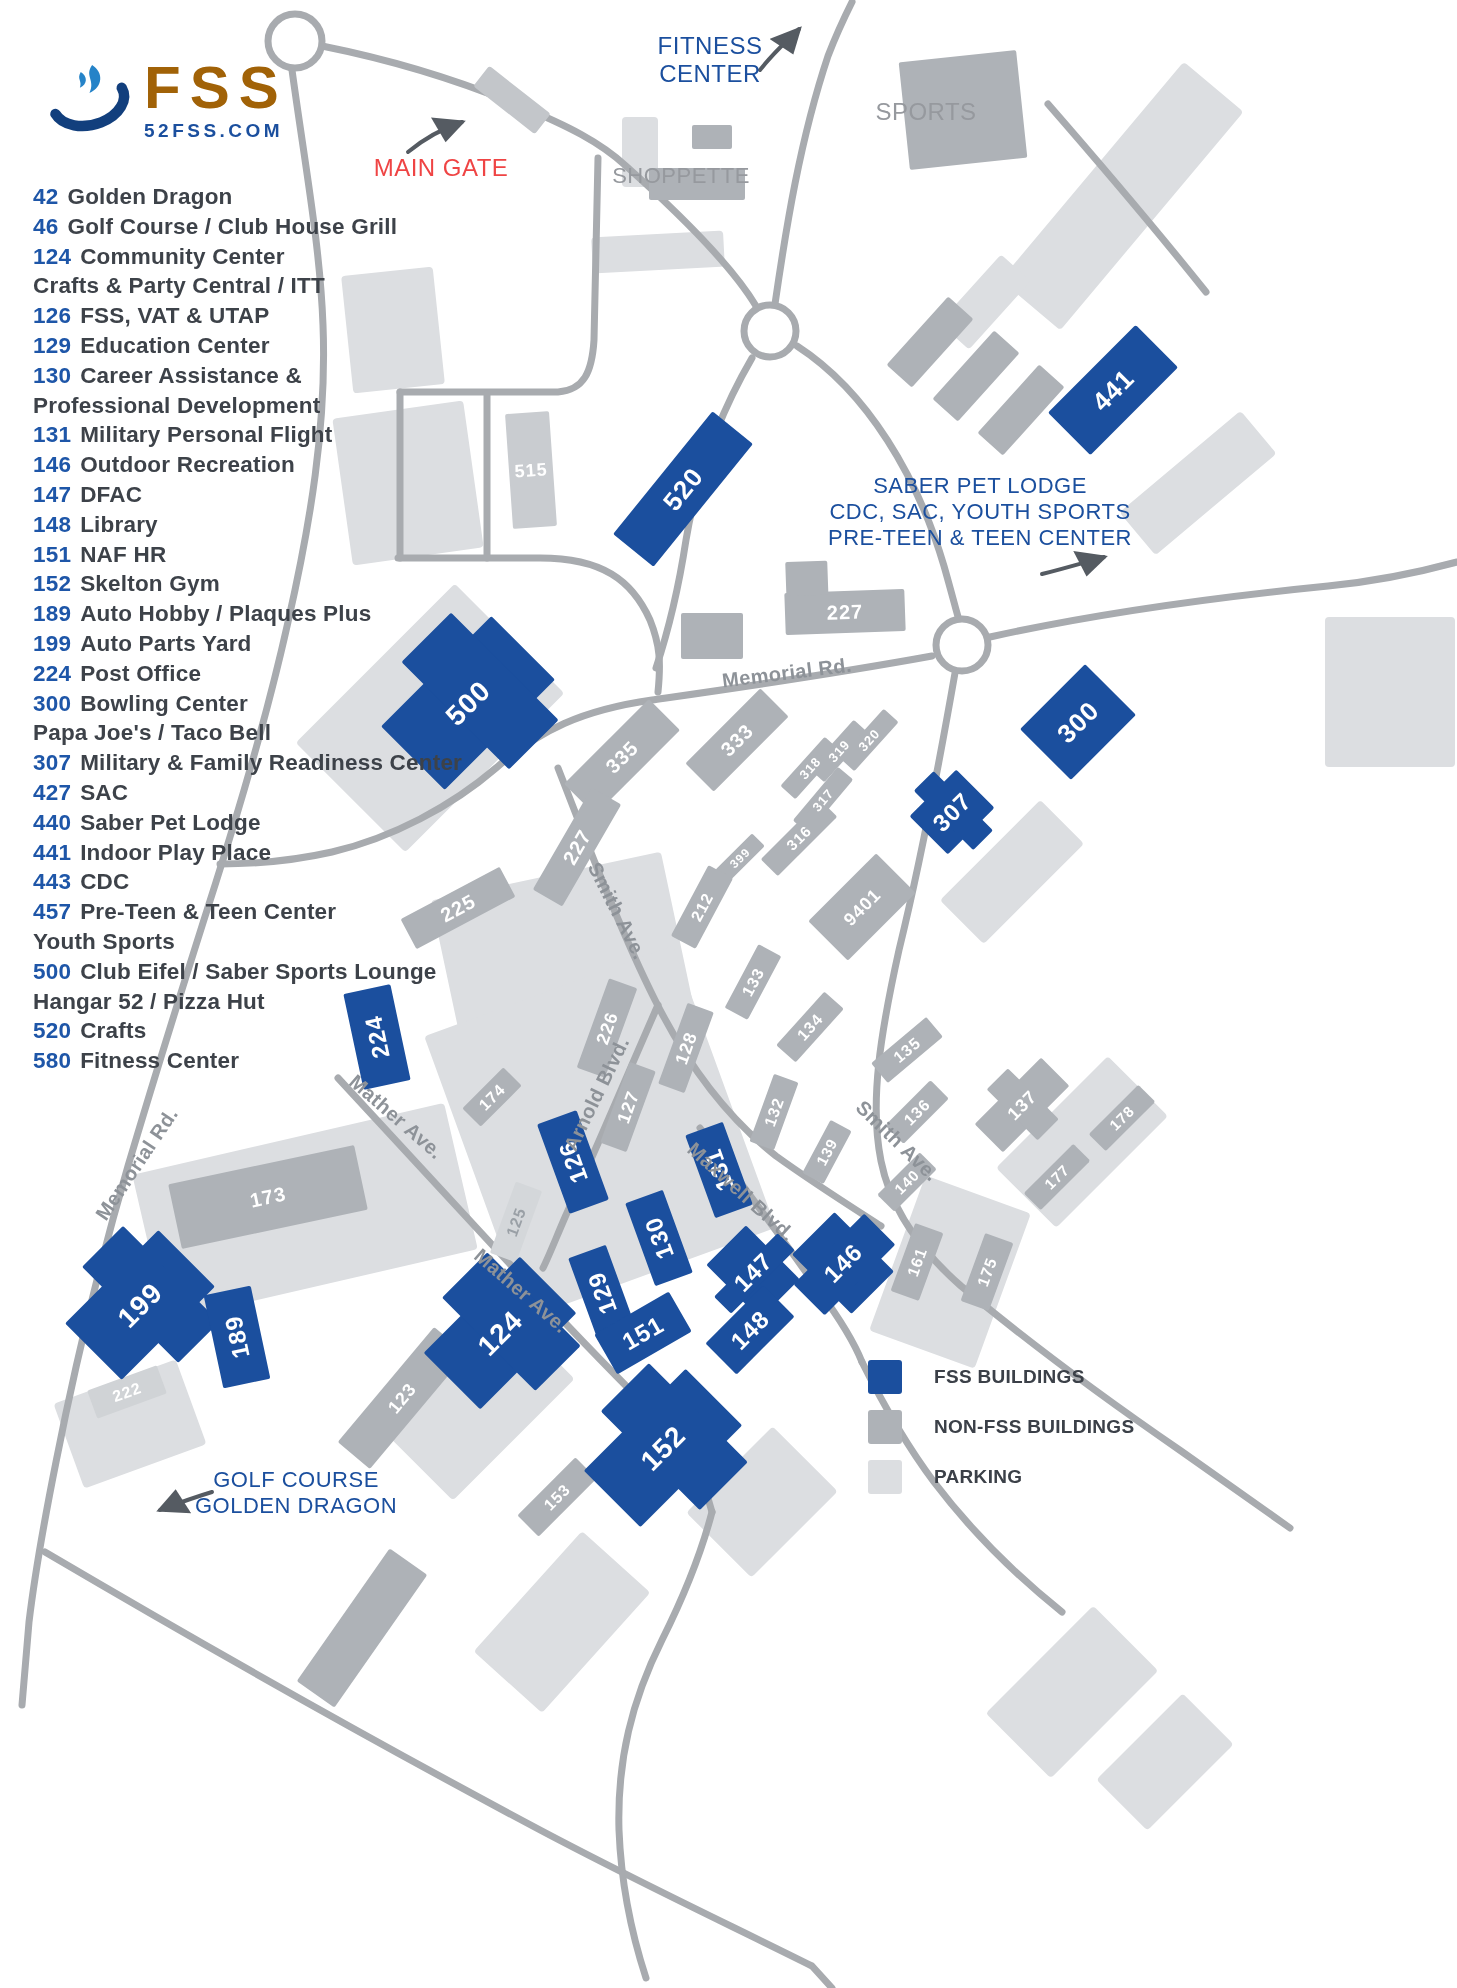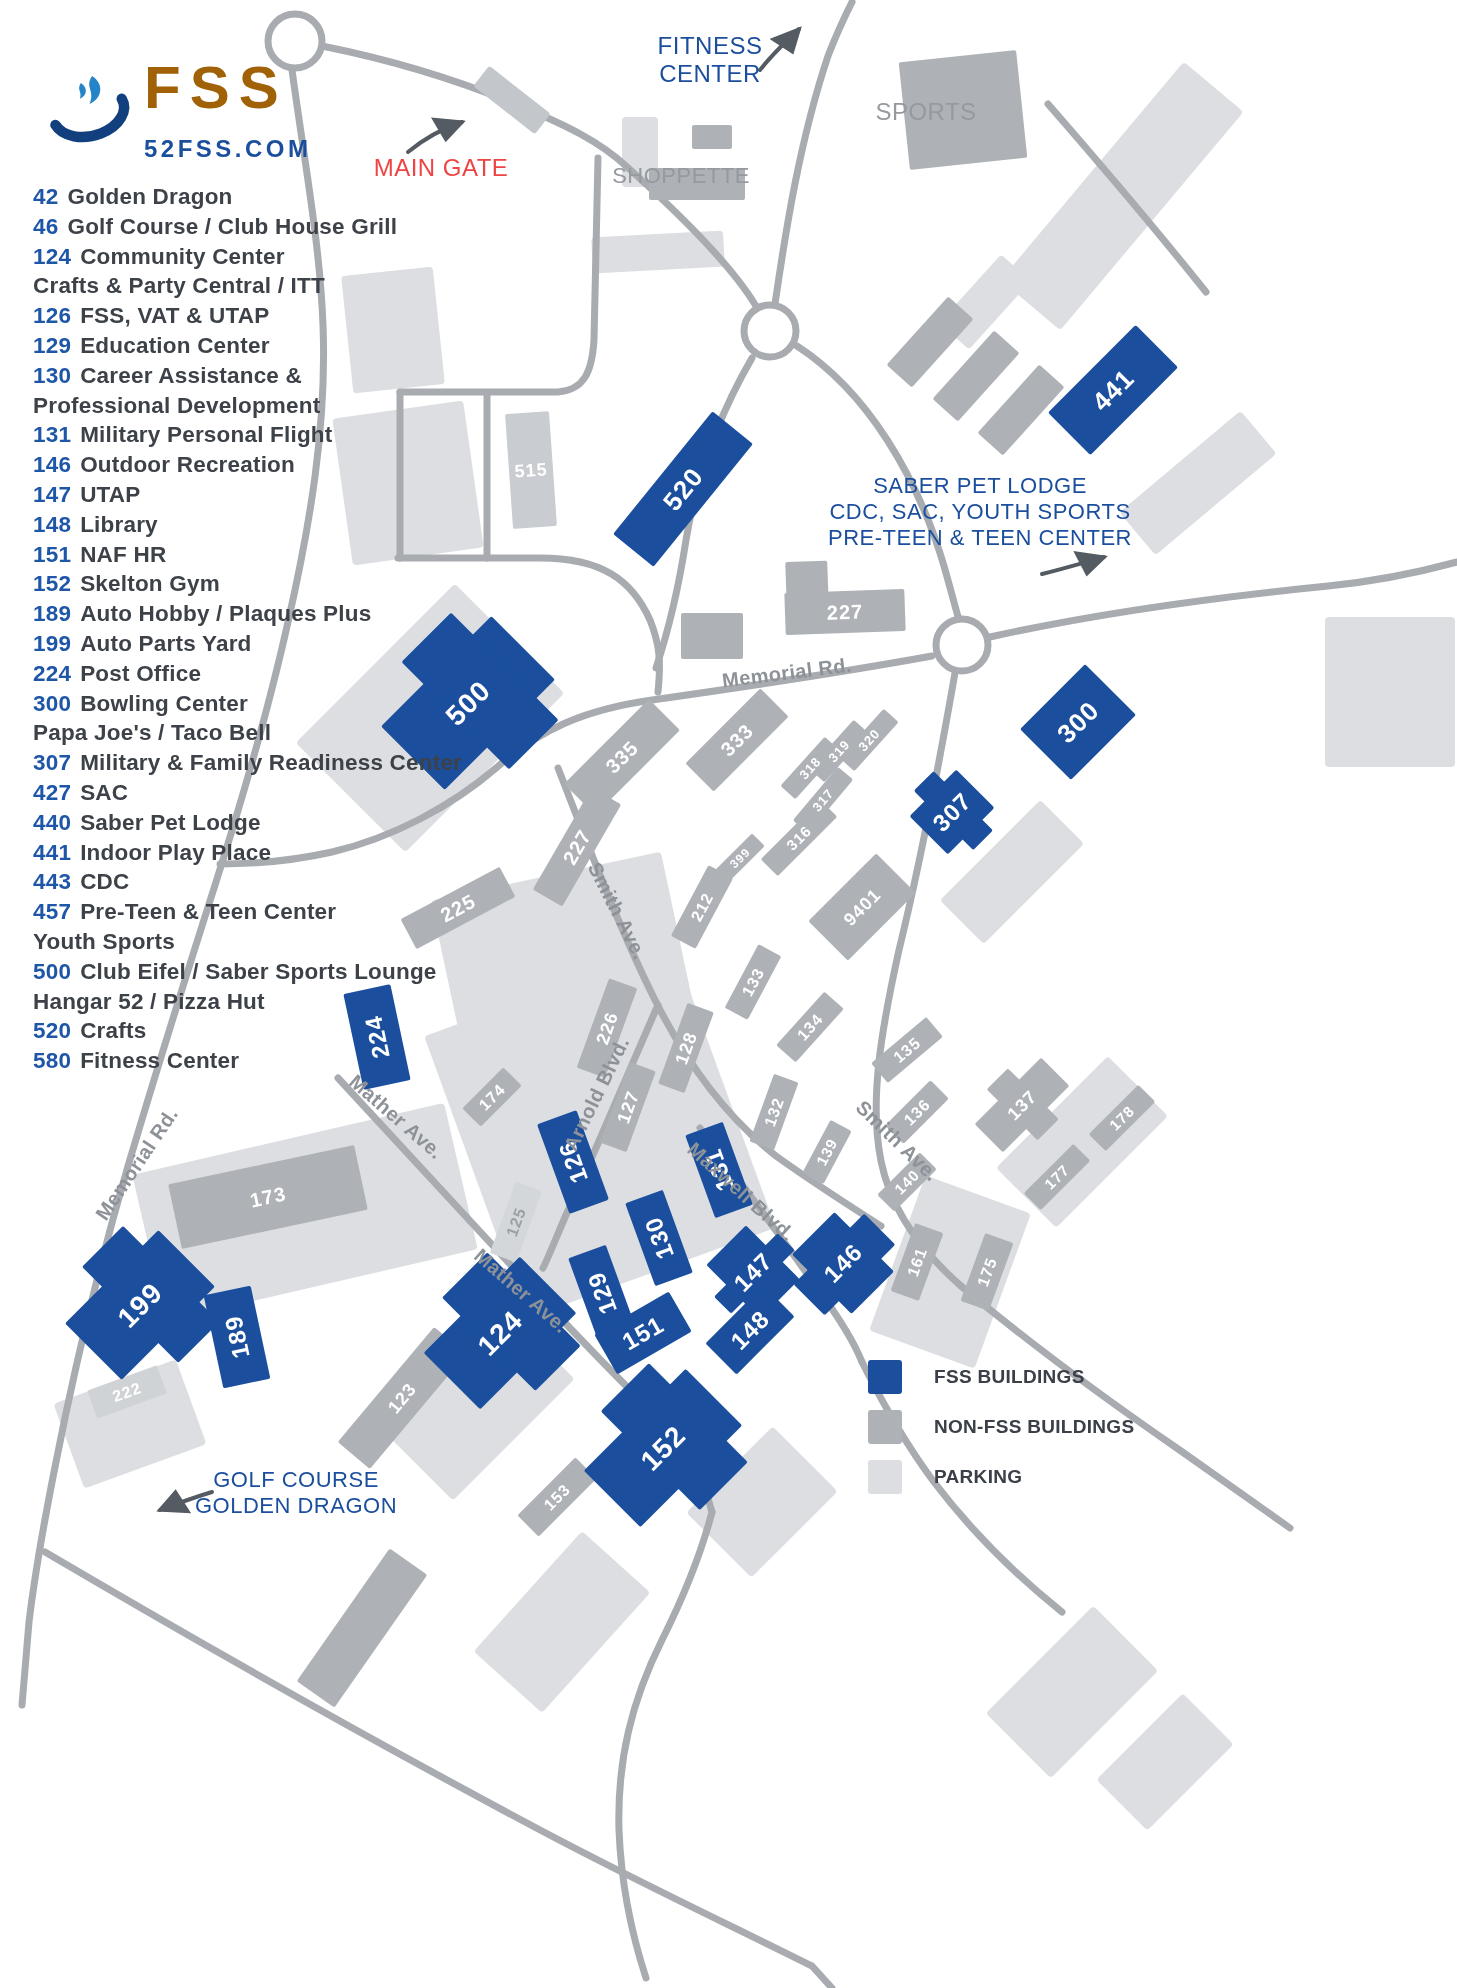--- a/index.html
+++ b/index.html
@@ -6,21 +6,21 @@
   body{width:1457px;height:1988px;position:relative;background:#ffffff;
        font-family:"Liberation Sans",sans-serif;overflow:hidden;}
   #canvas{position:absolute;inset:0;width:1457px;height:1988px;}
   #map-svg{position:absolute;left:0;top:0;}
   #map-svg text{font-family:"Liberation Sans",sans-serif;font-weight:bold;letter-spacing:1px;}
 
   
   .logo{position:absolute;left:38px;top:58px;display:flex;align-items:center;gap:10px;}
   .logo-swoosh{width:96px;height:84px;}
   .logo-fss{font-size:60px;font-weight:bold;color:#a16207;letter-spacing:9px;line-height:1;}
-  .logo-domain{font-size:24px;font-weight:bold;color:#1b4f9e;letter-spacing:3.5px;margin-top:17px;}
+  .logo-domain{font-size:19px;font-weight:bold;color:#1b4f9e;letter-spacing:3.5px;margin-top:2px;}
 
   
   #directory{position:absolute;left:33px;top:182px;}
   .dir-line{white-space:nowrap;height:29.8px;line-height:29.8px;font-size:22.5px;
             font-weight:bold;color:#3d4249;letter-spacing:0.2px;}
   .dir-num{color:#1e56a8;margin-right:9px;}
 
   
   .poi{position:absolute;font-weight:normal;text-align:center;white-space:nowrap;
        transform:translate(-50%,-50%);line-height:1.18;letter-spacing:0.5px;}
@@ -405,21 +405,21 @@
       <div class="dir-line"><span class="dir-num">42</span><span>Golden Dragon</span></div>
       <div class="dir-line"><span class="dir-num">46</span><span>Golf Course / Club House Grill</span></div>
       <div class="dir-line"><span class="dir-num">124</span><span>Community Center</span></div>
       <div class="dir-line"><span>Crafts &amp; Party Central / ITT</span></div>
       <div class="dir-line"><span class="dir-num">126</span><span>FSS, VAT &amp; UTAP</span></div>
       <div class="dir-line"><span class="dir-num">129</span><span>Education Center</span></div>
       <div class="dir-line"><span class="dir-num">130</span><span>Career Assistance &amp;</span></div>
       <div class="dir-line"><span>Professional Development</span></div>
       <div class="dir-line"><span class="dir-num">131</span><span>Military Personal Flight</span></div>
       <div class="dir-line"><span class="dir-num">146</span><span>Outdoor Recreation</span></div>
-      <div class="dir-line"><span class="dir-num">147</span><span>UTAP</span></div>
+      <div class="dir-line"><span class="dir-num">147</span><span>DFAC</span></div>
       <div class="dir-line"><span class="dir-num">148</span><span>Library</span></div>
       <div class="dir-line"><span class="dir-num">151</span><span>NAF HR</span></div>
       <div class="dir-line"><span class="dir-num">152</span><span>Skelton Gym</span></div>
       <div class="dir-line"><span class="dir-num">189</span><span>Auto Hobby / Plaques Plus</span></div>
       <div class="dir-line"><span class="dir-num">199</span><span>Auto Parts Yard</span></div>
       <div class="dir-line"><span class="dir-num">224</span><span>Post Office</span></div>
       <div class="dir-line"><span class="dir-num">300</span><span>Bowling Center</span></div>
       <div class="dir-line"><span>Papa Joe's / Taco Bell</span></div>
       <div class="dir-line"><span class="dir-num">307</span><span>Military &amp; Family Readiness Center</span></div>
       <div class="dir-line"><span class="dir-num">427</span><span>SAC</span></div>

